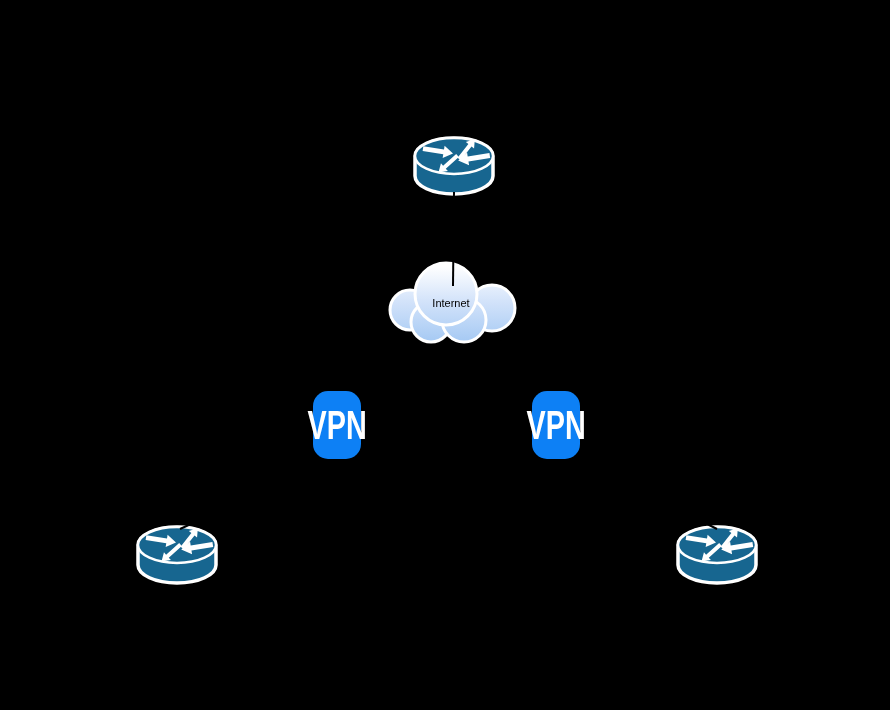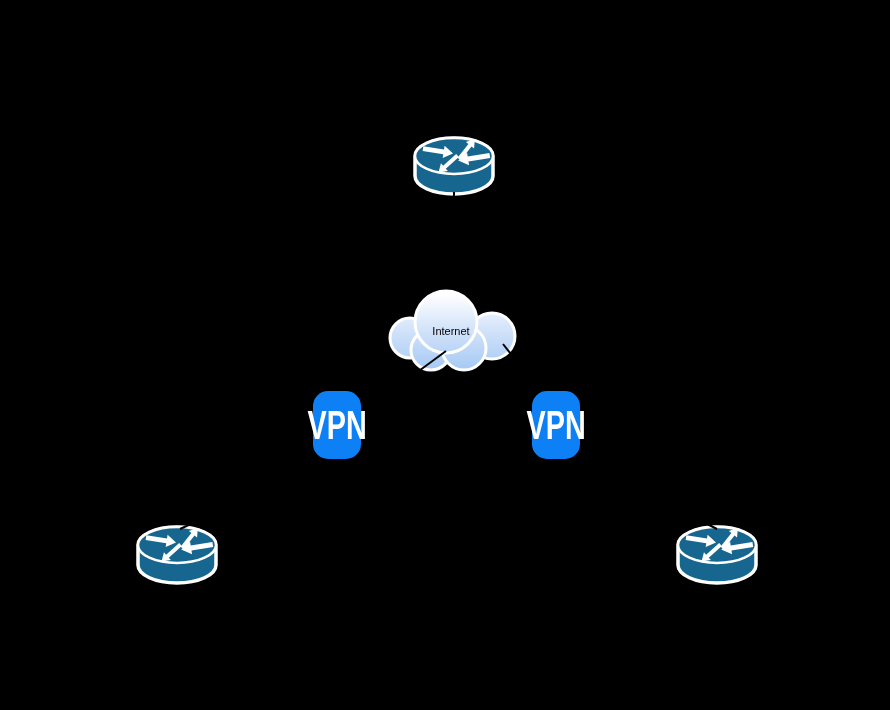--- a/index.html
+++ b/index.html
@@ -22,21 +22,21 @@
   
   .router{width:86px;height:62px;z-index:2;}
   .router-hq{left:411px;top:135px;}
   .router-branch-left{left:134px;top:524px;}
   .router-branch-right{left:674px;top:524px;}
   .router-body{fill:var(--router-fill,#176690);stroke:var(--router-outline,#ffffff);stroke-width:3.5;stroke-linejoin:round;}
   .router-top{fill:var(--router-fill,#176690);stroke:var(--router-outline,#ffffff);stroke-width:2.5;}
   .router-arrow{fill:var(--router-outline,#ffffff);}
 
   
-  .cloud{left:388px;top:288px;width:130px;height:88px;z-index:2;}
+  .cloud{left:388px;top:260px;width:130px;height:88px;z-index:2;}
   .cloud svg{position:absolute;left:0;top:0;}
   .cloud-circle{stroke:var(--cloud-outline,#ffffff);stroke-width:3;}
   .cloud-label{
     position:absolute;left:0;right:4px;top:37px;text-align:center;
     font-size:11px;color:var(--internet-text,#000000);z-index:2;
   }
 
   
   .vpn-badge{
     position:absolute;width:48px;height:68px;border-radius:15px;

